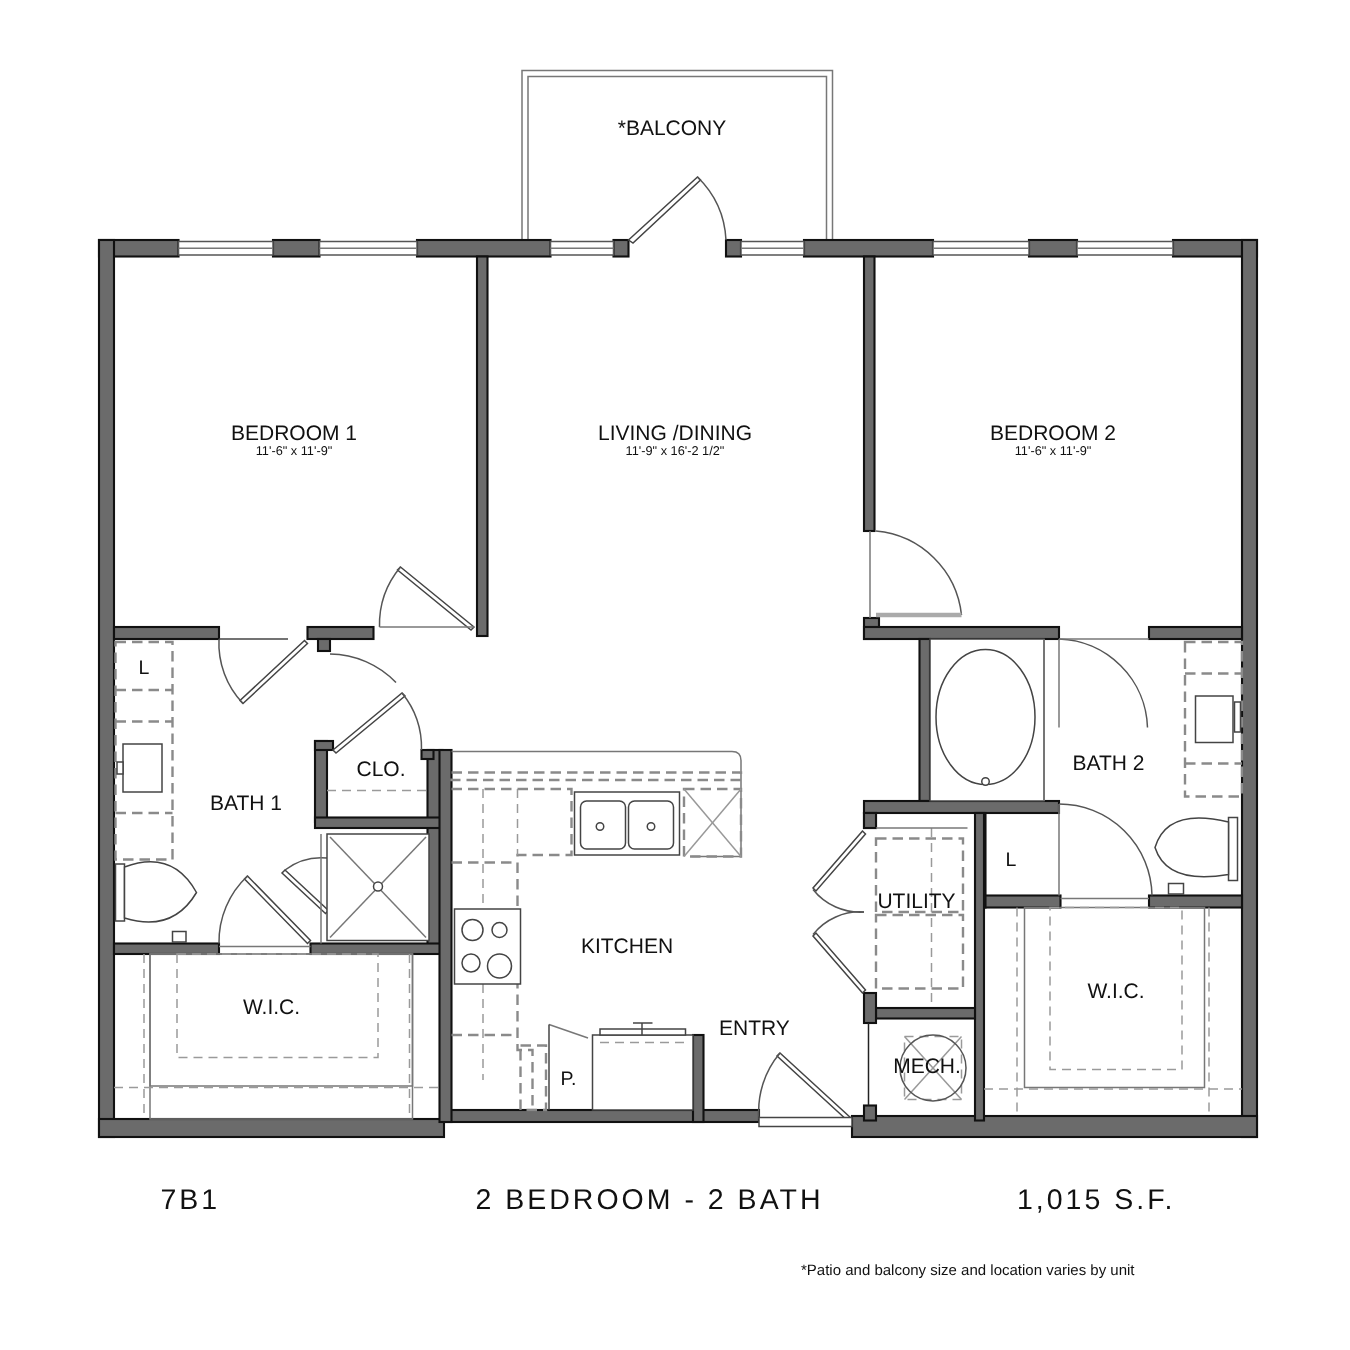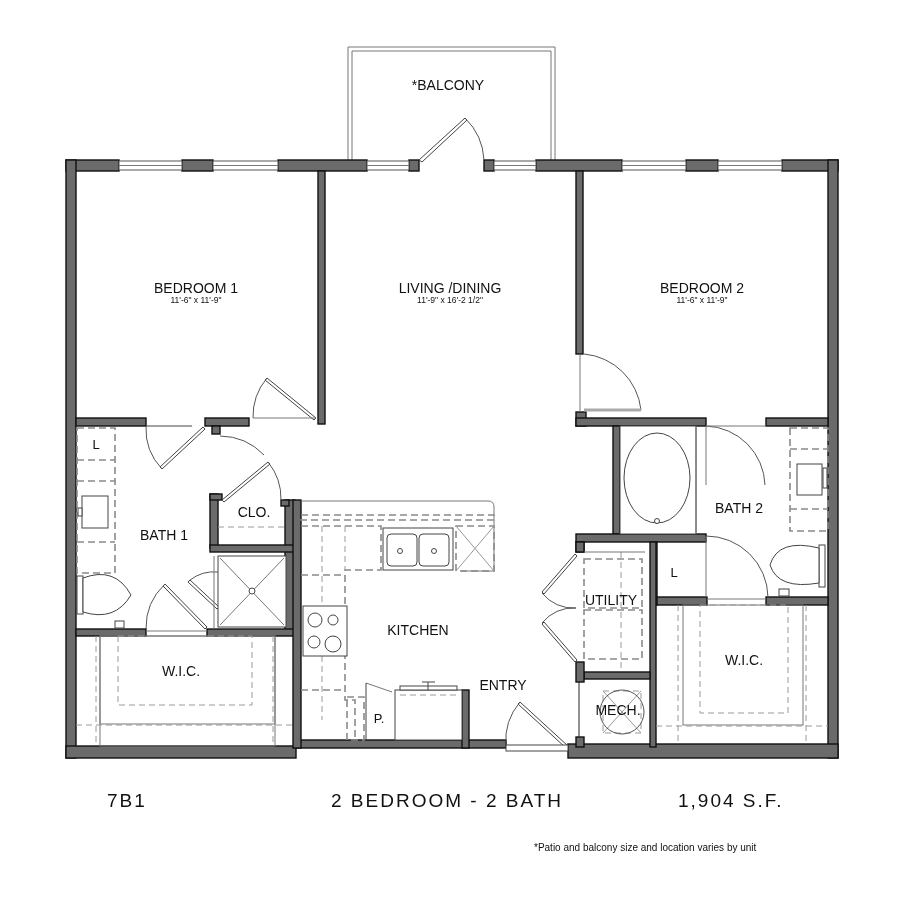--- a/index.html
+++ b/index.html
@@ -11,21 +11,21 @@
     .dashthin { fill: none; stroke: #9a9a9a; stroke-width: 1; stroke-dasharray: 6 4; }
     .win { fill: #fff; stroke: #555; stroke-width: 1; }
     .door { fill: #fff; stroke: #444; stroke-width: 1; }
     .swing { fill: none; stroke: #555; stroke-width: 1; }
     .fixture { fill: #fff; stroke: #444; stroke-width: 1; }
     .room-label { font-family: "Liberation Sans", sans-serif; font-size: 14px; fill: #111; text-anchor: middle; }
     .room-dim { font-family: "Liberation Sans", sans-serif; font-size: 8.5px; fill: #111; text-anchor: middle; }
     .small-label { font-family: "Liberation Sans", sans-serif; font-size: 13px; fill: #111; text-anchor: middle; }
     .footer { position: absolute; top: 790px; font-family: "Liberation Sans", sans-serif; font-size: 19px; letter-spacing: 2px; color: #111; }
     #unit-code { left: 107px; text-align: right; }
-    #unit-type { left: 331px; }
+    #unit-type { left: 317px; }
     #unit-area { left: 678px; }
     #footnote { position: absolute; top: 842px; left: 534px; font-family: "Liberation Sans", sans-serif; font-size: 10px; color: #111; }
   </style>
 </head>
 <body>
 
 <svg id="plan" viewBox="0 0 900 900" xmlns="http://www.w3.org/2000/svg">
 
   <g>
     <path class="thin" d="M348 160 V47 H555 V160"></path>
@@ -272,14 +272,14 @@
     <text class="room-label" x="181" y="676" font-size="13">W.I.C.</text>
     <text class="room-label" x="611" y="605" font-size="13">UTILITY</text>
     <text class="room-label" x="618" y="715" font-size="12.5">MECH.</text>
     <text class="room-label" x="739" y="513" font-size="13">BATH 2</text>
     <text class="room-label" x="744" y="665" font-size="13">W.I.C.</text>
   </g>
 </svg>
 
 <div class="footer" id="unit-code">7B1</div>
 <div class="footer" id="unit-type">2 BEDROOM - 2 BATH</div>
-<div class="footer" id="unit-area">1,904 S.F.</div>
+<div class="footer" id="unit-area">1,015 S.F.</div>
 <div id="footnote">*Patio and balcony size and location varies by unit</div>
 
 </body></html>

